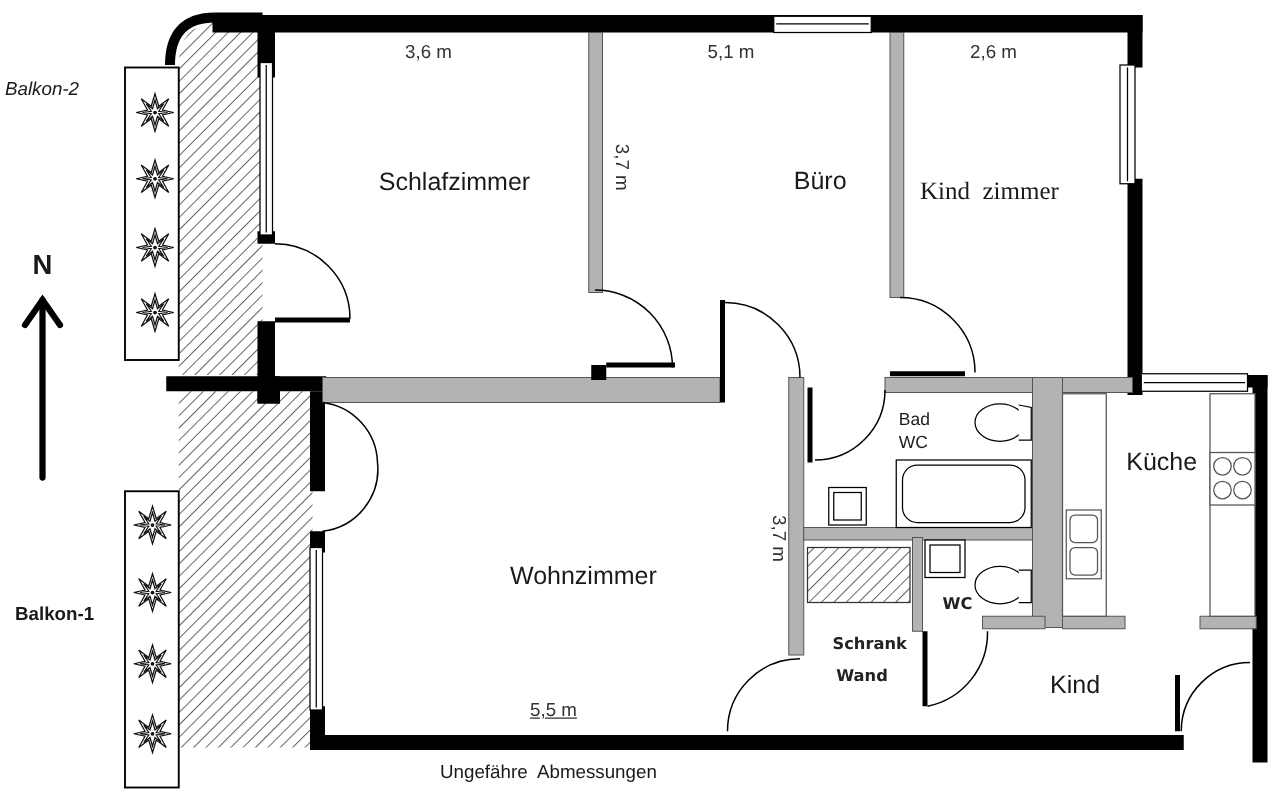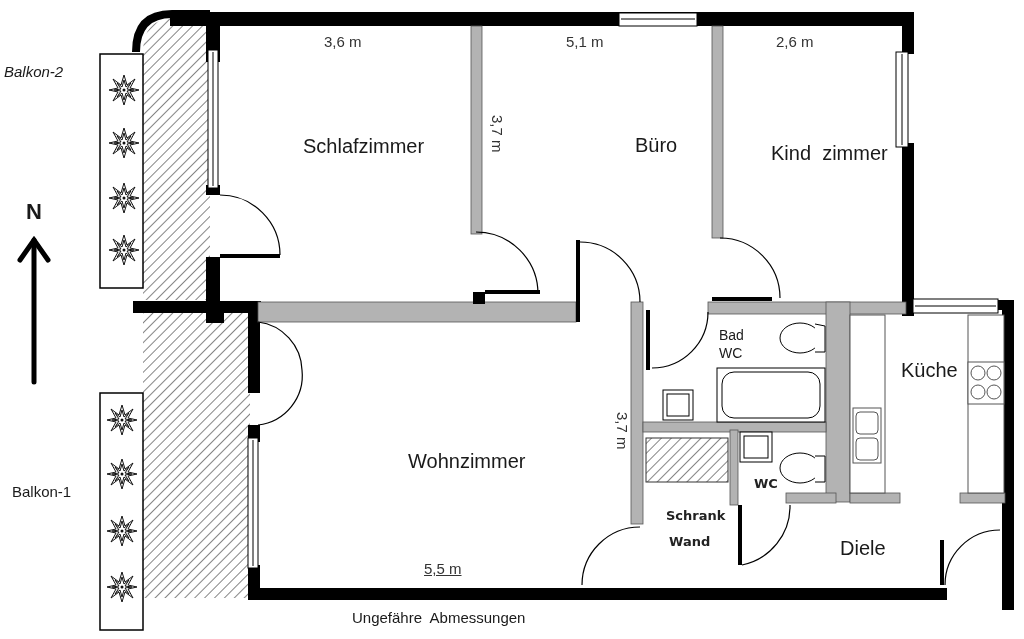--- a/index.html
+++ b/index.html
@@ -144,35 +144,35 @@
     <rect x="856" y="438" width="22" height="22" rx="4"></rect>
   </g>
 
   <g stroke="#000" stroke-width="5" fill="none" stroke-linecap="round">
     <line x1="34" y1="240" x2="34" y2="382"></line>
     <polyline points="20,260 34,240 48,260"></polyline>
   </g>
 </svg>
 
 <div class="lbl side" style="left:4px;top:64px;font-style:italic;">Balkon-2</div>
-<div class="lbl side" style="left:12px;top:484px;">Balkon-1</div>
+<div class="lbl side" style="left:12px;top:484px;font-weight:bold;">Balkon-1</div>
 <div class="lbl north" style="left:26px;top:201px;">N</div>
 
 <div class="lbl dim" style="left:324px;top:34px;">3,6 m</div>
 <div class="lbl dim" style="left:566px;top:34px;">5,1 m</div>
 <div class="lbl dim" style="left:776px;top:34px;">2,6 m</div>
 <div class="lbl dim rot" style="left:505px;top:115px;">3,7 m</div>
 <div class="lbl dim rot" style="left:630px;top:412px;">3,7 m</div>
 <div class="lbl dim" style="left:424px;top:561px;text-decoration:underline;">5,5 m</div>
 
 <div class="lbl room" style="left:303px;top:136px;">Schlafzimmer</div>
 <div class="lbl room" style="left:595px;top:135px;margin-left:40px;">Büro</div>
-<div class="lbl room" style="left:771px;top:143px;white-space:pre;">Kind  zimmer</div>
+<div class="lbl room" style="left:736px;top:143px;white-space:pre;font-family:Liberation Serif, serif;">Kind  zimmer</div>
 <div class="lbl room" style="left:408px;top:451px;">Wohnzimmer</div>
 <div class="lbl room" style="left:719px;top:328px;font-size:14px;">Bad</div>
 <div class="lbl room" style="left:719px;top:346px;font-size:14px;">WC</div>
 <div class="lbl bold" style="left:754px;top:477px;">WC</div>
 <div class="lbl bold" style="left:669px;top:489px;margin-top:46px;">Wand</div>
 <div class="lbl bold" style="left:666px;top:509px;">Schrank</div>
 <div class="lbl room" style="left:901px;top:360px;">Küche</div>
-<div class="lbl room" style="left:840px;top:538px;">Diele</div>
+<div class="lbl room" style="left:840px;top:538px;">Kind</div>
 
 <div class="lbl dim" style="left:352px;top:610px;white-space:pre;color:#1a1a1a;">Ungefähre  Abmessungen</div>
 
 </body></html>

